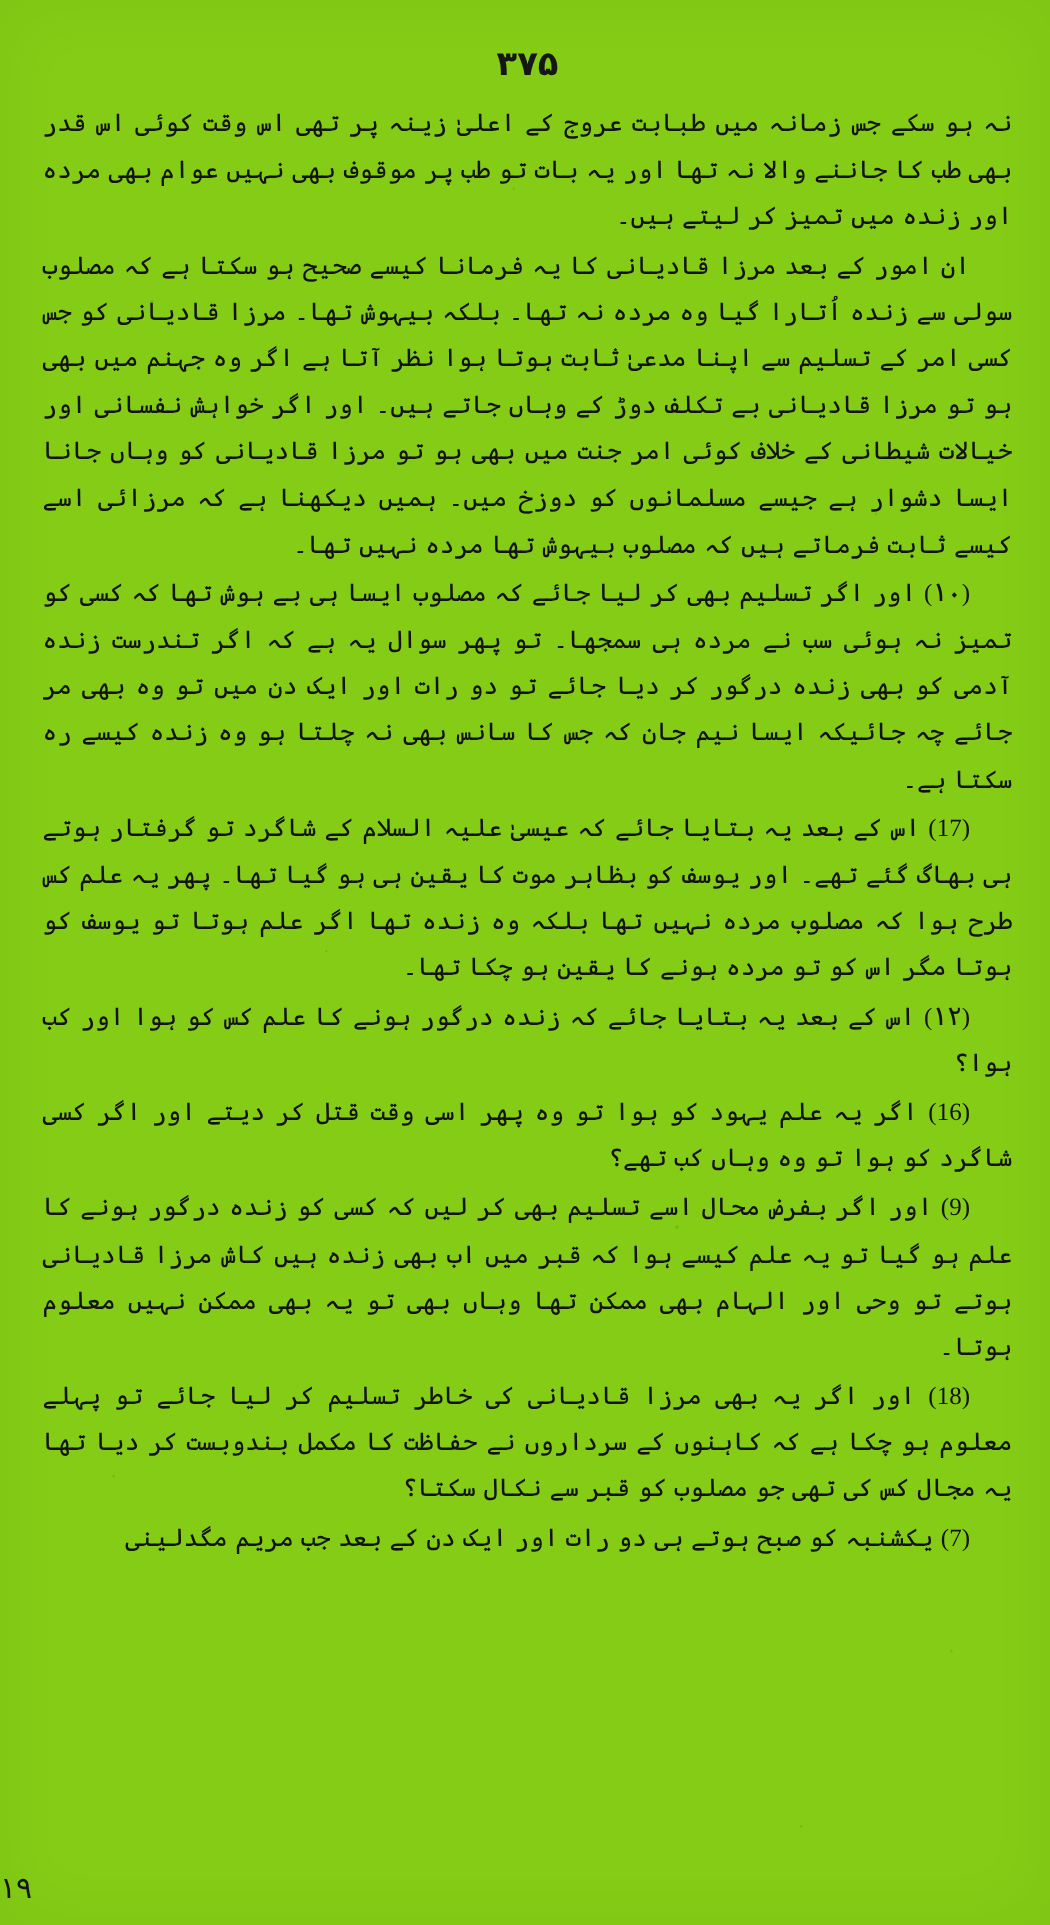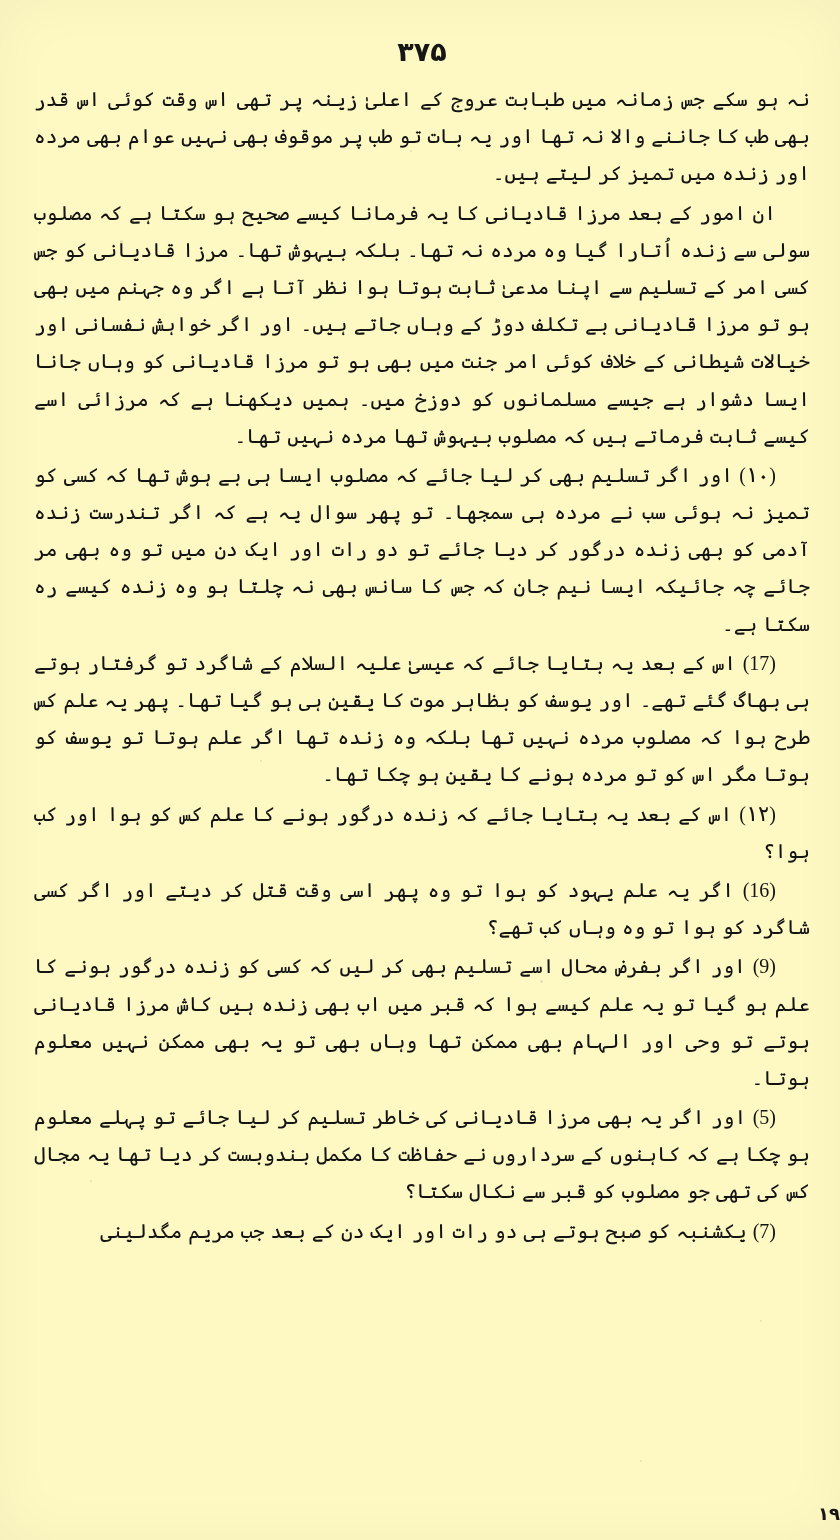--- a/index.html
+++ b/index.html
@@ -9,21 +9,21 @@
   }
   body {
     width: 840px;
     height: 1540px;
     position: relative;
     font-family: "DejaVu Sans", sans-serif;
   }
   .page {
     position: absolute;
     inset: 0;
-    background: #fef9c3;
+    background: #84cc16;
     box-shadow: inset 0 0 60px rgba(0,0,0,0.04);
     overflow: hidden;
   }
   .page-inner {
     position: absolute;
     top: 36px;
     left: 34px;
     right: 30px;
     bottom: 56px;
     direction: rtl;
@@ -47,23 +47,23 @@
     font-family: Liberation Serif, serif;
   }
   .body-text p.indent {
     text-indent: 34px;
   }
   .page-number-bottom {
     position: absolute;
     bottom: 16px;
     left: 0;
     right: 0;
-    text-align: right;
-    font-size: 18px;
-    font-weight: bold;
+    text-align: left;
+    font-size: 24px;
+    font-weight: normal;
     color: #161616;
   }
   
   .speckle {
     position: absolute;
     border-radius: 50%;
     background: rgba(40,40,40,0.12);
     pointer-events: none;
   }
 </style>
@@ -74,21 +74,21 @@
   <div class="page-inner">
     <div class="page-number-top">۳۷۵</div>
     <div class="body-text" id="paragraphs">
         <p>نہ ہو سکے جس زمانہ میں طبابت عروج کے اعلیٰ زینہ پر تھی اس وقت کوئی اس قدر بھی طب کا جاننے والا نہ تھا اور یہ بات تو طب پر موقوف بھی نہیں عوام بھی مردہ اور زندہ میں تمیز کر لیتے ہیں۔</p>
         <p class="indent">ان امور کے بعد مرزا قادیانی کا یہ فرمانا کیسے صحیح ہو سکتا ہے کہ مصلوب سولی سے زندہ اُتارا گیا وہ مردہ نہ تھا۔ بلکہ بیہوش تھا۔ مرزا قادیانی کو جس کسی امر کے تسلیم سے اپنا مدعیٰ ثابت ہوتا ہوا نظر آتا ہے اگر وہ جہنم میں بھی ہو تو مرزا قادیانی بے تکلف دوڑ کے وہاں جاتے ہیں۔ اور اگر خواہش نفسانی اور خیالات شیطانی کے خلاف کوئی امر جنت میں بھی ہو تو مرزا قادیانی کو وہاں جانا ایسا دشوار ہے جیسے مسلمانوں کو دوزخ میں۔ ہمیں دیکھنا ہے کہ مرزائی اسے کیسے ثابت فرماتے ہیں کہ مصلوب بیہوش تھا مردہ نہیں تھا۔</p>
         <p class="indent">(۱۰) اور اگر تسلیم بھی کر لیا جائے کہ مصلوب ایسا ہی بے ہوش تھا کہ کسی کو تمیز نہ ہوئی سب نے مردہ ہی سمجھا۔ تو پھر سوال یہ ہے کہ اگر تندرست زندہ آدمی کو بھی زندہ درگور کر دیا جائے تو دو رات اور ایک دن میں تو وہ بھی مر جائے چہ جائیکہ ایسا نیم جان کہ جس کا سانس بھی نہ چلتا ہو وہ زندہ کیسے رہ سکتا ہے۔</p>
         <p class="indent">(17) اس کے بعد یہ بتایا جائے کہ عیسیٰ علیہ السلام کے شاگرد تو گرفتار ہوتے ہی بھاگ گئے تھے۔ اور یوسف کو بظاہر موت کا یقین ہی ہو گیا تھا۔ پھر یہ علم کس طرح ہوا کہ مصلوب مردہ نہیں تھا بلکہ وہ زندہ تھا اگر علم ہوتا تو یوسف کو ہوتا مگر اس کو تو مردہ ہونے کا یقین ہو چکا تھا۔</p>
         <p class="indent">(۱۲) اس کے بعد یہ بتایا جائے کہ زندہ درگور ہونے کا علم کس کو ہوا اور کب ہوا؟</p>
         <p class="indent">(16) اگر یہ علم یہود کو ہوا تو وہ پھر اسی وقت قتل کر دیتے اور اگر کسی شاگرد کو ہوا تو وہ وہاں کب تھے؟</p>
         <p class="indent">(9) اور اگر بفرض محال اسے تسلیم بھی کر لیں کہ کسی کو زندہ درگور ہونے کا علم ہو گیا تو یہ علم کیسے ہوا کہ قبر میں اب بھی زندہ ہیں کاش مرزا قادیانی ہوتے تو وحی اور الہام بھی ممکن تھا وہاں بھی تو یہ بھی ممکن نہیں معلوم ہوتا۔</p>
-        <p class="indent">(5) اور اگر یہ بھی مرزا قادیانی کی خاطر تسلیم کر لیا جائے تو پہلے معلوم ہو چکا ہے کہ کاہنوں کے سرداروں نے حفاظت کا مکمل بندوبست کر دیا تھا یہ مجال کس کی تھی جو مصلوب کو قبر سے نکال سکتا؟</p>
+        <p class="indent">(18) اور اگر یہ بھی مرزا قادیانی کی خاطر تسلیم کر لیا جائے تو پہلے معلوم ہو چکا ہے کہ کاہنوں کے سرداروں نے حفاظت کا مکمل بندوبست کر دیا تھا یہ مجال کس کی تھی جو مصلوب کو قبر سے نکال سکتا؟</p>
         <p class="indent">(7) یکشنبہ کو صبح ہوتے ہی دو رات اور ایک دن کے بعد جب مریم مگدلینی</p>
       </div>
   </div>
   <div class="page-number-bottom">۱۹</div>
 <div class="speckle" style="left: 120px; top: 240px; width: 3px; height: 3px;"></div>
     <div class="speckle" style="left: 700px; top: 410px; width: 2px; height: 2px;"></div>
     <div class="speckle" style="left: 260px; top: 760px; width: 2px; height: 2px;"></div>
     <div class="speckle" style="left: 540px; top: 980px; width: 3px; height: 3px;"></div>
     <div class="speckle" style="left: 90px; top: 1180px; width: 2px; height: 2px;"></div>
     <div class="speckle" style="left: 760px; top: 1320px; width: 2px; height: 2px;"></div>

